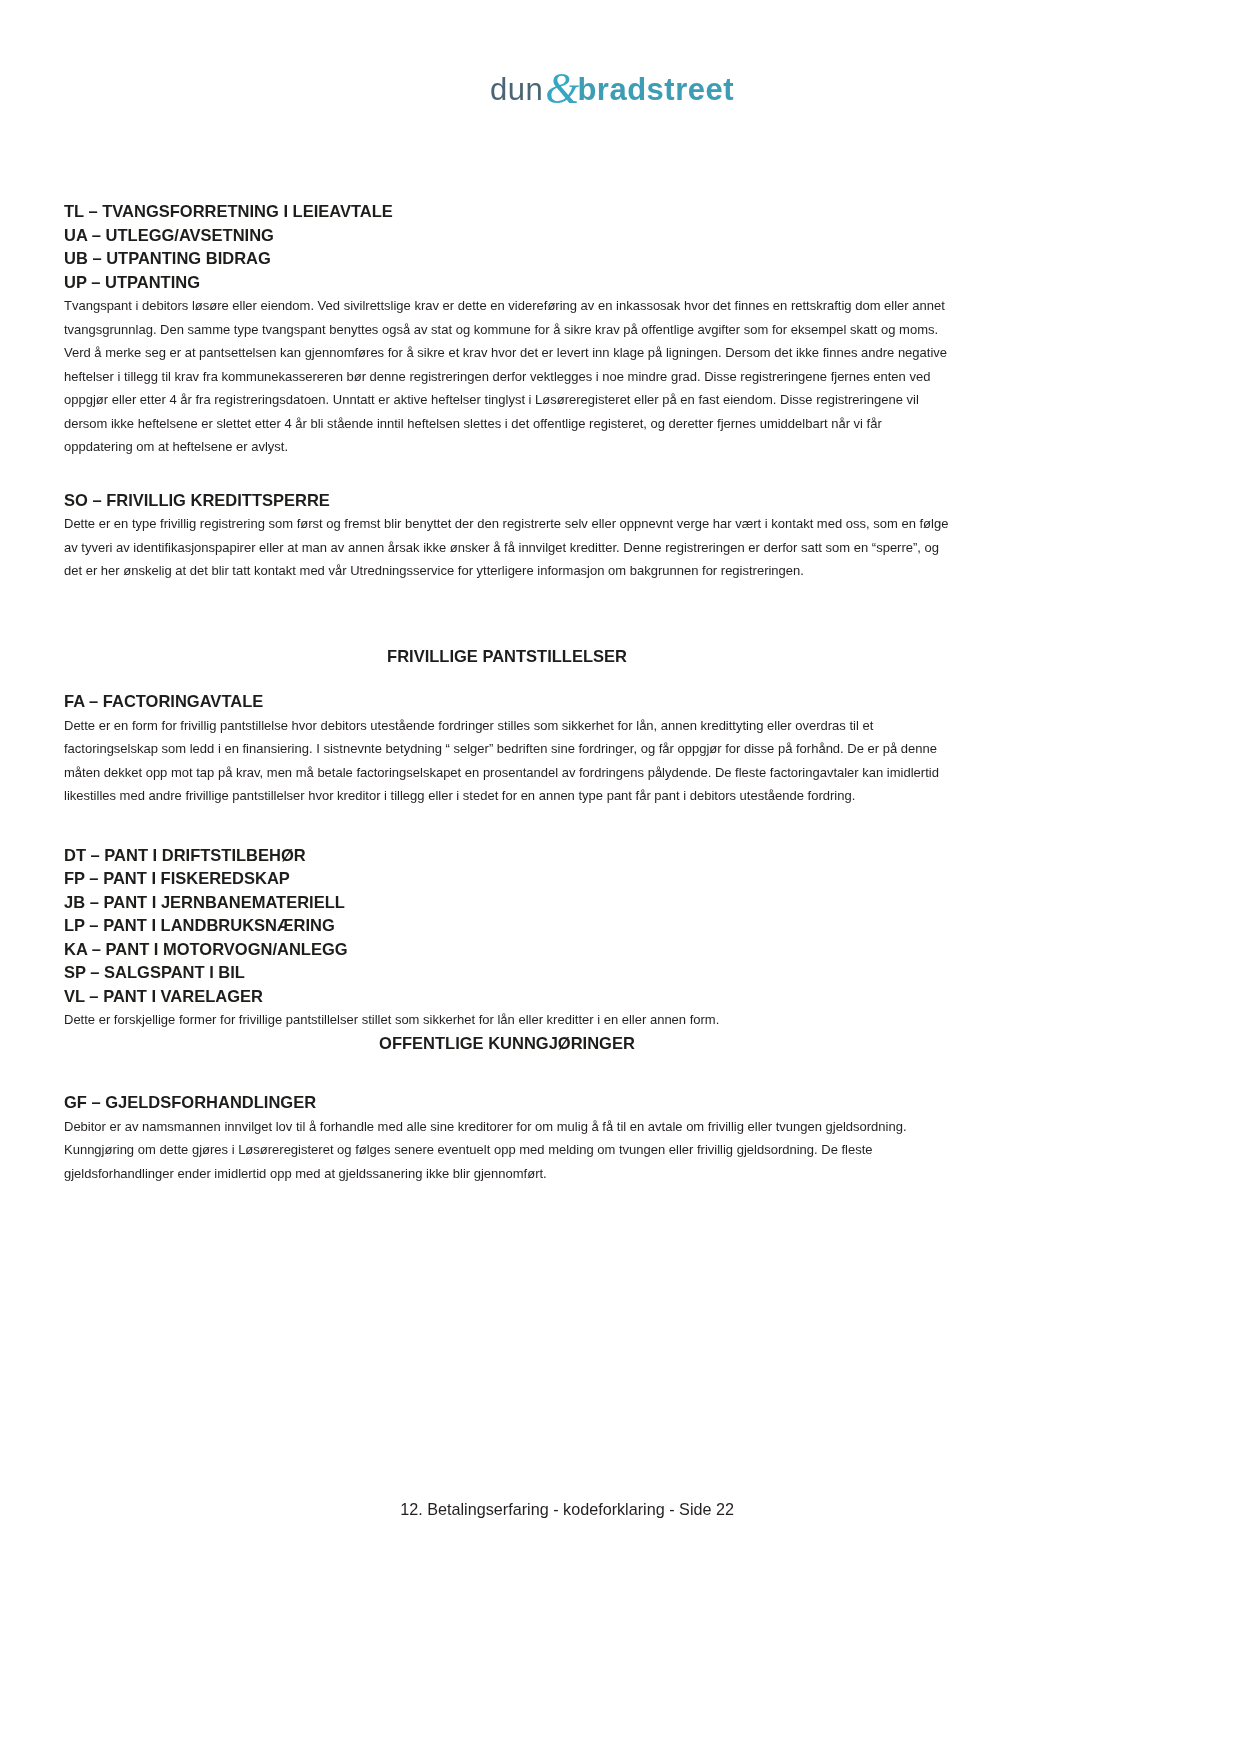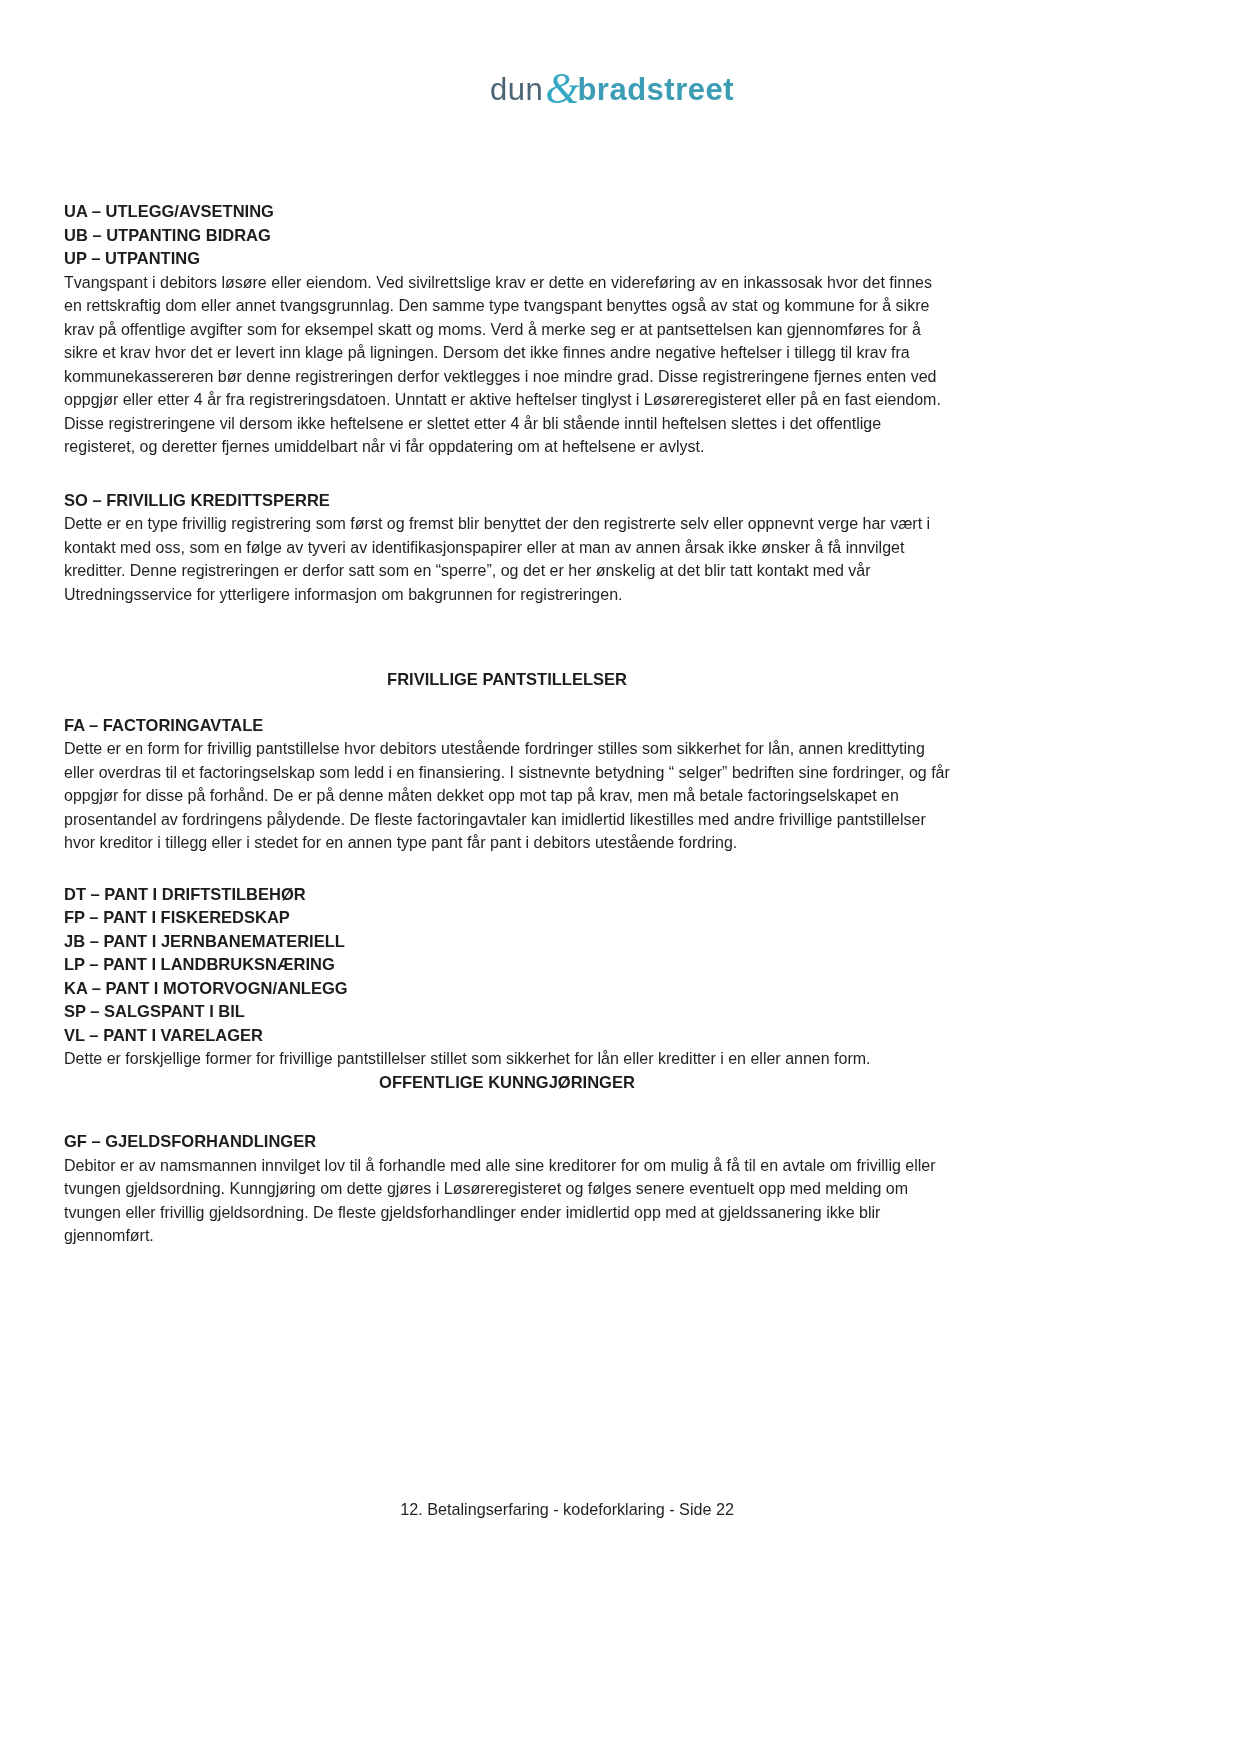--- a/index.html
+++ b/index.html
@@ -58,36 +58,36 @@
     left: 64px;
     width: 886px;
   }
   .code-heading {
     font-size: 16.5px;
     font-weight: bold;
     line-height: 23.5px;
     color: #1d1d1b;
   }
   .body-text {
-    font-size: 16px;
+    font-size: 13px;
     line-height: 23.5px;
     color: #231f20;
   }
   .section-title {
     font-size: 16.5px;
     font-weight: bold;
     line-height: 23.5px;
     color: #1d1d1b;
     text-align: center;
   }
 
   .block-so        { margin-top: 30px; }
   .title-frivillige{ margin-top: 62px; }
   .block-fa        { margin-top: 22px; }
-  .block-dt        { margin-top: 28px; }
+  .block-dt        { margin-top: 36px; }
   .title-offentlige{ }
   .block-gf        { margin-top: 36px; }
 
   
   .footer {
     position: absolute;
     top: 1498px;
     right: 291px;
     font-size: 16.2px;
     line-height: 23px;
@@ -102,20 +102,21 @@
 
   <header class="logo">
     <span class="logo-dun">dun</span>
     <span class="logo-amp">&amp;</span>
     <span class="logo-bradstreet">bradstreet</span>
   </header>
 
   <main class="content">
 
     <section class="block block1">
+      <div class="code-heading">TL – TVANGSFORRETNING I LEIEAVTALE</div>
       <div class="code-heading">UA – UTLEGG/AVSETNING</div>
       <div class="code-heading">UB – UTPANTING BIDRAG</div>
       <div class="code-heading">UP – UTPANTING</div>
       <p class="body-text">Tvangspant i debitors løsøre eller eiendom. Ved sivilrettslige krav er dette en videreføring av en inkassosak hvor det finnes en rettskraftig dom eller annet tvangsgrunnlag. Den samme type tvangspant benyttes også av stat og kommune for å sikre krav på offentlige avgifter som for eksempel skatt og moms. Verd å merke seg er at pantsettelsen kan gjennomføres for å sikre et krav hvor det er levert inn klage på ligningen. Dersom det ikke finnes andre negative heftelser i tillegg til krav fra kommunekassereren bør denne registreringen derfor vektlegges i noe mindre grad. Disse registreringene fjernes enten ved oppgjør eller etter 4 år fra registreringsdatoen. Unntatt er aktive heftelser tinglyst i Løsøreregisteret eller på en fast eiendom. Disse registreringene vil dersom ikke heftelsene er slettet etter 4 år bli stående inntil heftelsen slettes i det offentlige registeret, og deretter fjernes umiddelbart når vi får oppdatering om at heftelsene er avlyst.</p>
     </section>
 
     <section class="block block-so">
       <div class="code-heading">SO – FRIVILLIG KREDITTSPERRE</div>
       <p class="body-text">Dette er en type frivillig registrering som først og fremst blir benyttet der den registrerte selv eller oppnevnt verge har vært i kontakt med oss, som en følge av tyveri av identifikasjonspapirer eller at man av annen årsak ikke ønsker å få innvilget kreditter. Denne registreringen er derfor satt som en “sperre”, og det er her ønskelig at det blir tatt kontakt med vår Utredningsservice for ytterligere informasjon om bakgrunnen for registreringen.</p>
     </section>

